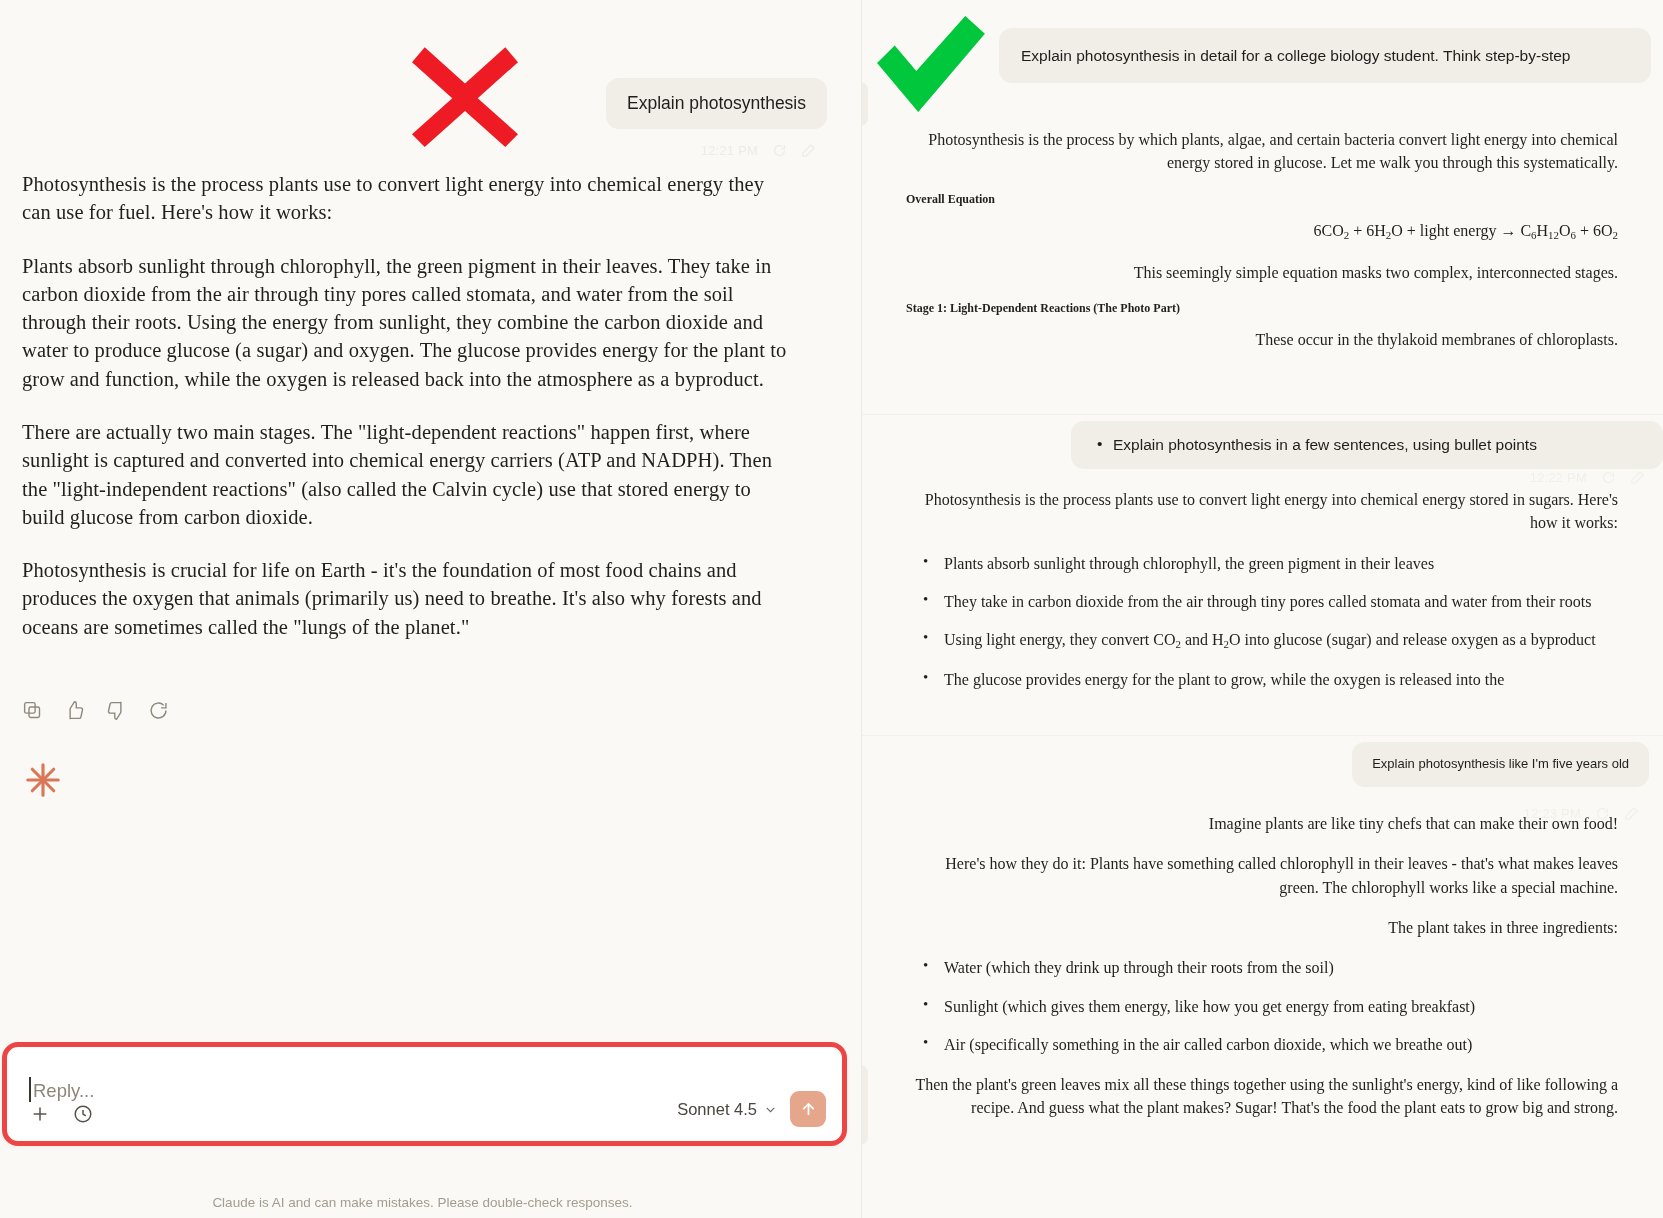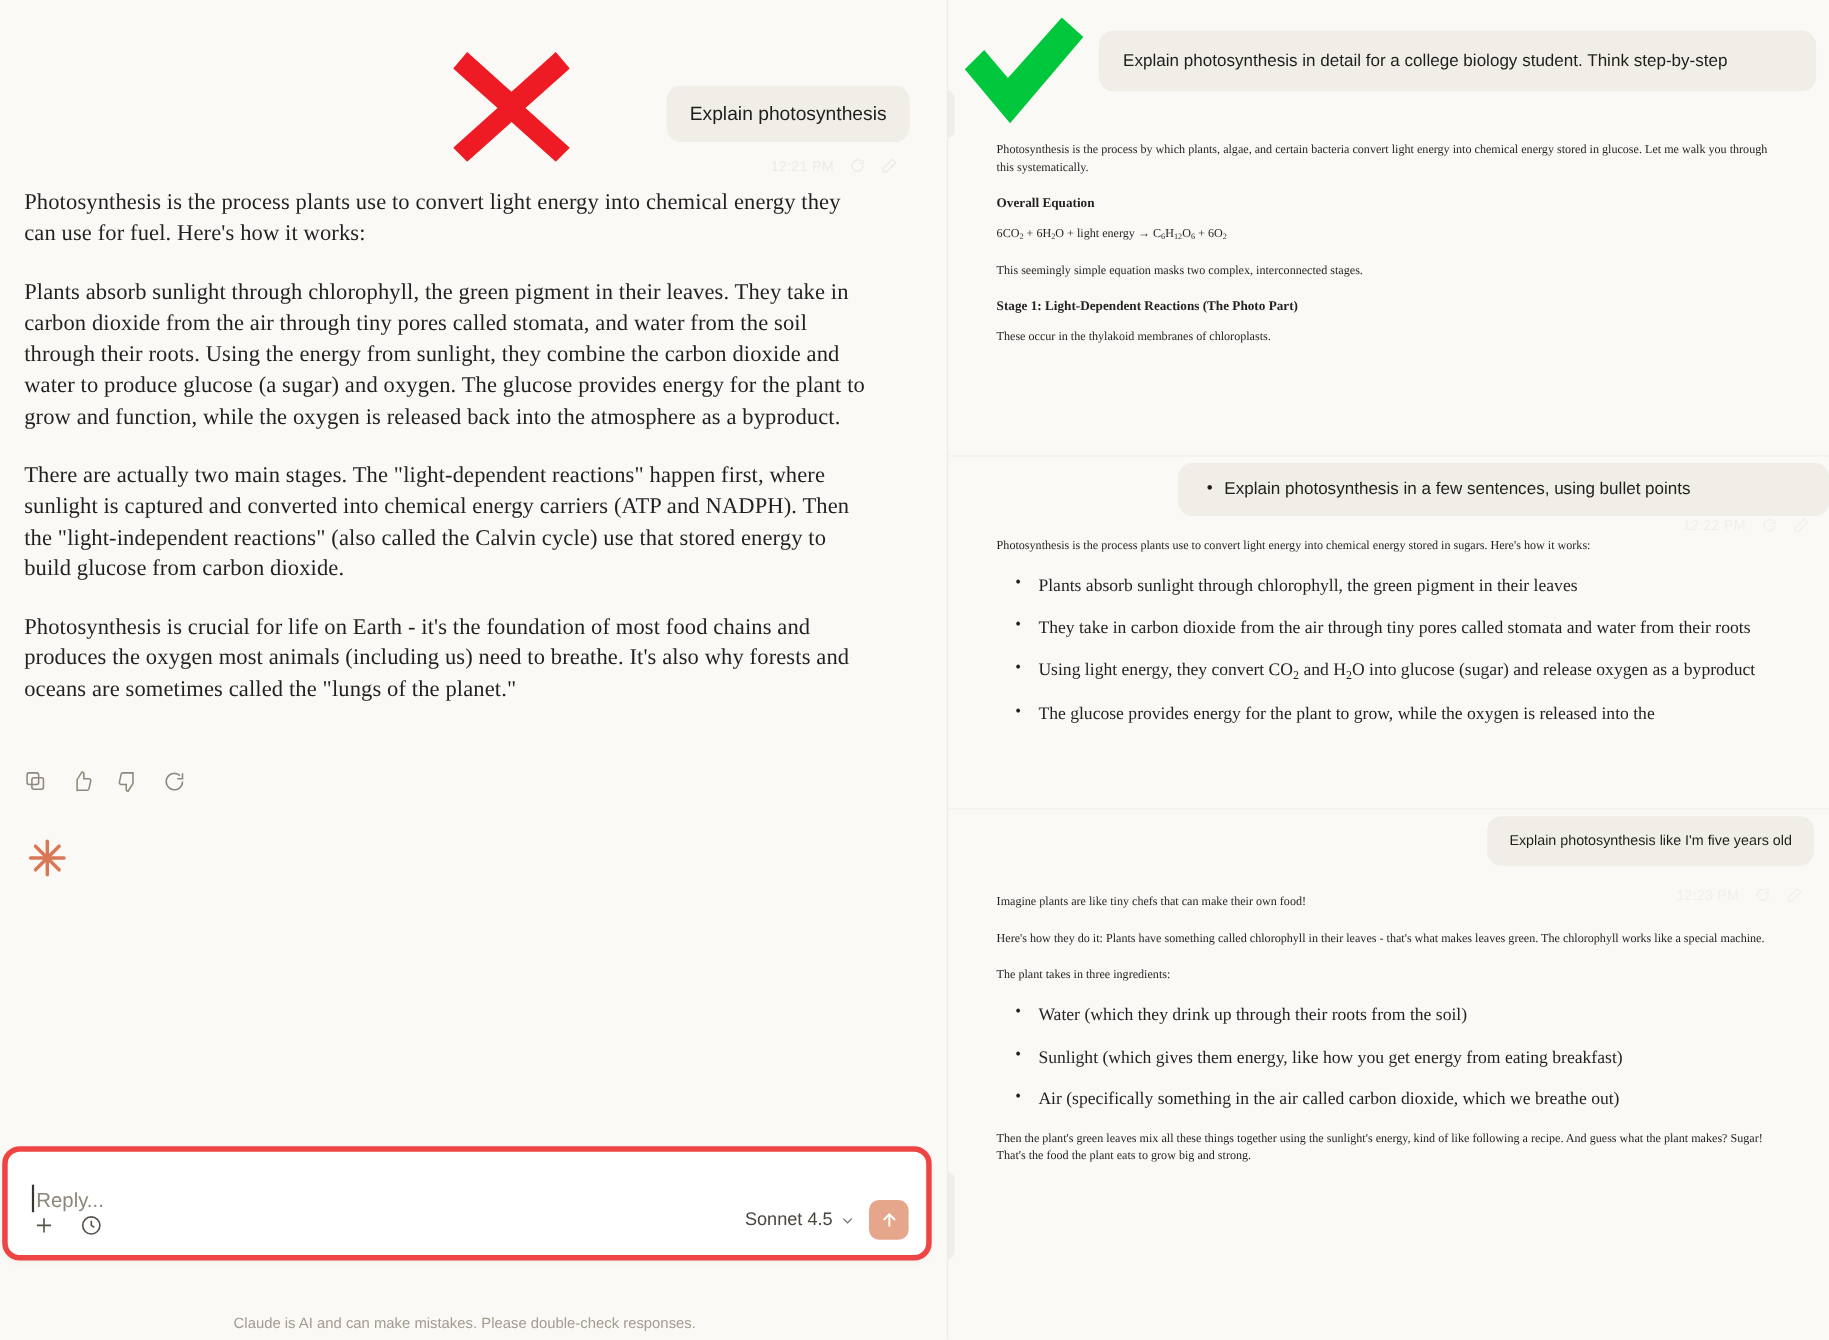--- a/index.html
+++ b/index.html
@@ -193,23 +193,24 @@
     letter-spacing: 0;
   }
   .doc h3 {
     font-family: "Liberation Serif", serif;
     font-size: 12px;
     font-weight: bold;
     margin: 0 0 12px 0;
   }
   .doc p {
     font-family: "Liberation Serif", serif;
-    font-size: 11px;
+    font-size: 16px;
     line-height: 1.46;
     margin: 0 0 17px 0;
+    text-align: right;
   }
   .doc ul {
     margin: 0 0 16px 0;
     padding-left: 38px;
     list-style: none;
   }
   .doc ul li {
     font-family: "Liberation Serif", serif;
     font-size: 16px;
     line-height: 1.46;
@@ -291,21 +292,21 @@
       </svg>
       <svg class="meta-icon" viewBox="0 0 24 24" fill="none" stroke="#efebe2" stroke-width="2">
         <path d="M16 3l5 5L8 21H3v-5z"></path>
       </svg>
     </div>
 
     <div class="assistant-left">
       <p>Photosynthesis is the process plants use to convert light energy into chemical energy they can use for fuel. Here's how it works:</p>
       <p>Plants absorb sunlight through chlorophyll, the green pigment in their leaves. They take in carbon dioxide from the air through tiny pores called stomata, and water from the soil through their roots. Using the energy from sunlight, they combine the carbon dioxide and water to produce glucose (a sugar) and oxygen. The glucose provides energy for the plant to grow and function, while the oxygen is released back into the atmosphere as a byproduct.</p>
       <p>There are actually two main stages. The "light-dependent reactions" happen first, where sunlight is captured and converted into chemical energy carriers (ATP and NADPH). Then the "light-independent reactions" (also called the Calvin cycle) use that stored energy to build glucose from carbon dioxide.</p>
-      <p>Photosynthesis is crucial for life on Earth - it's the foundation of most food chains and produces the oxygen most animals (including us) need to breathe. It's also why forests and oceans are sometimes called the "lungs of the planet."</p>
+      <p>Photosynthesis is crucial for life on Earth - it's the foundation of most food chains and produces the oxygen that animals (primarily us) need to breathe. It's also why forests and oceans are sometimes called the "lungs of the planet."</p>
     </div>
 
     <div class="action-row">
       <svg class="act" viewBox="0 0 24 24" fill="none" stroke="#8f887c" stroke-width="1.6">
         <rect x="3" y="3" width="12" height="12" rx="2"></rect>
         <rect x="8" y="8" width="12" height="12" rx="2"></rect>
       </svg>
       <svg class="act" viewBox="0 0 24 24" fill="none" stroke="#8f887c" stroke-width="1.6">
         <path d="M7 22V10l5-8c1.3 0 2 .9 2 2v5h5.2c1.3 0 2.2 1.2 1.9 2.4l-1.8 8A2 2 0 0 1 17.4 21H7z"></path>
       </svg>

